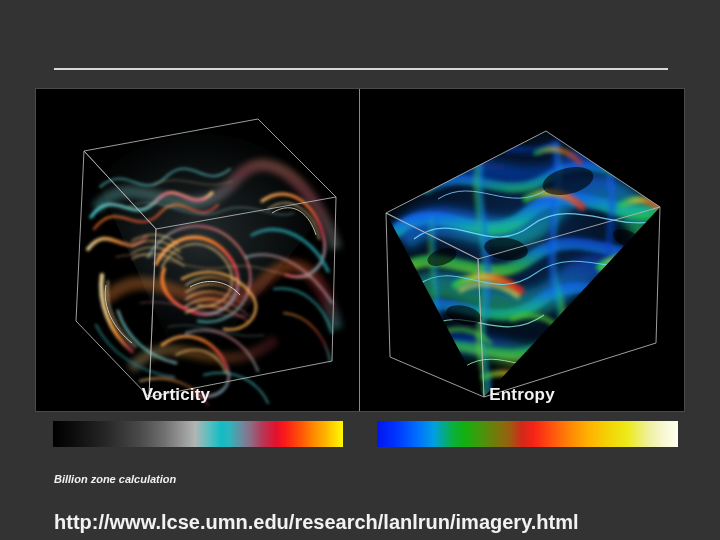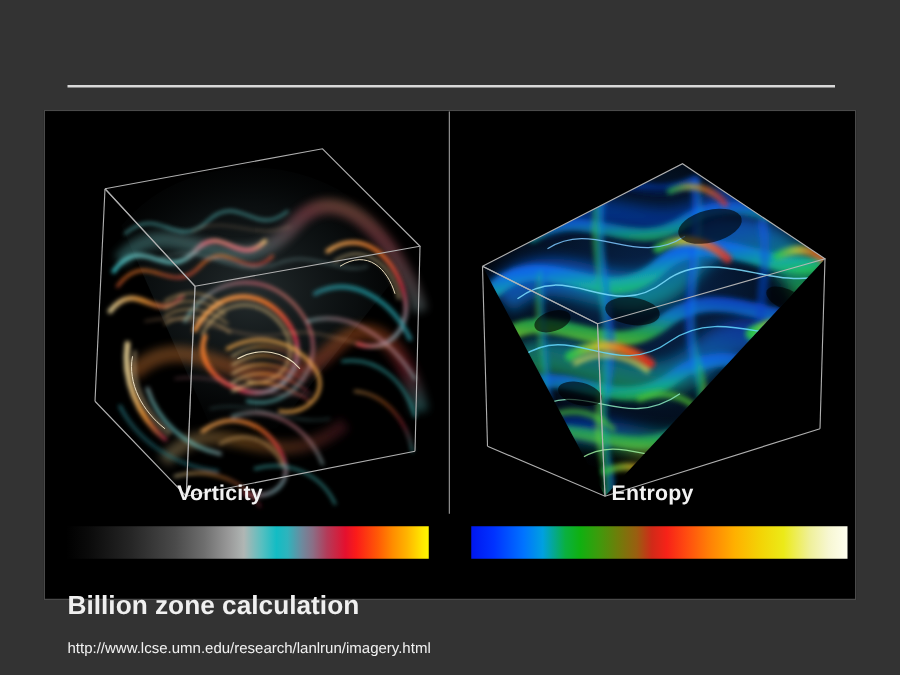--- a/index.html
+++ b/index.html
@@ -44,21 +44,21 @@
     height: 2px;
     background: #d9d9d9;
   }
 
   
   #stage {
     position: absolute;
     left: 35px;
     top: 88px;
     width: 650px;
-    height: 392px;
+    height: 324px;
     background: #000000;
     border: 1px solid #4a4a4a;
     box-sizing: border-box;
     overflow: hidden;
   }
   .panel {
     position: absolute;
     top: 0;
     width: 324px;
     height: 322px;
@@ -145,31 +145,32 @@
       #f7f7d2 95%,
       #fffff0 100%);
   }
 
   
   #caption {
     position: absolute;
     left: 54px;
     top: 473px;
     color: #f0f0f0;
-    font-size: 21px;
+    font-size: 11px;
     font-weight: bold;
     white-space: nowrap;
+    font-style: italic;
   }
   #url {
     position: absolute;
     left: 54px;
     top: 511px;
     color: #f2f2f2;
-    font-size: 12px;
-    font-weight: normal;
+    font-size: 20px;
+    font-weight: bold;
     white-space: nowrap;
   }
 </style>
 </head>
 <body>
 
 <div id="slide">
 
   <div id="title-rule"></div>
 

